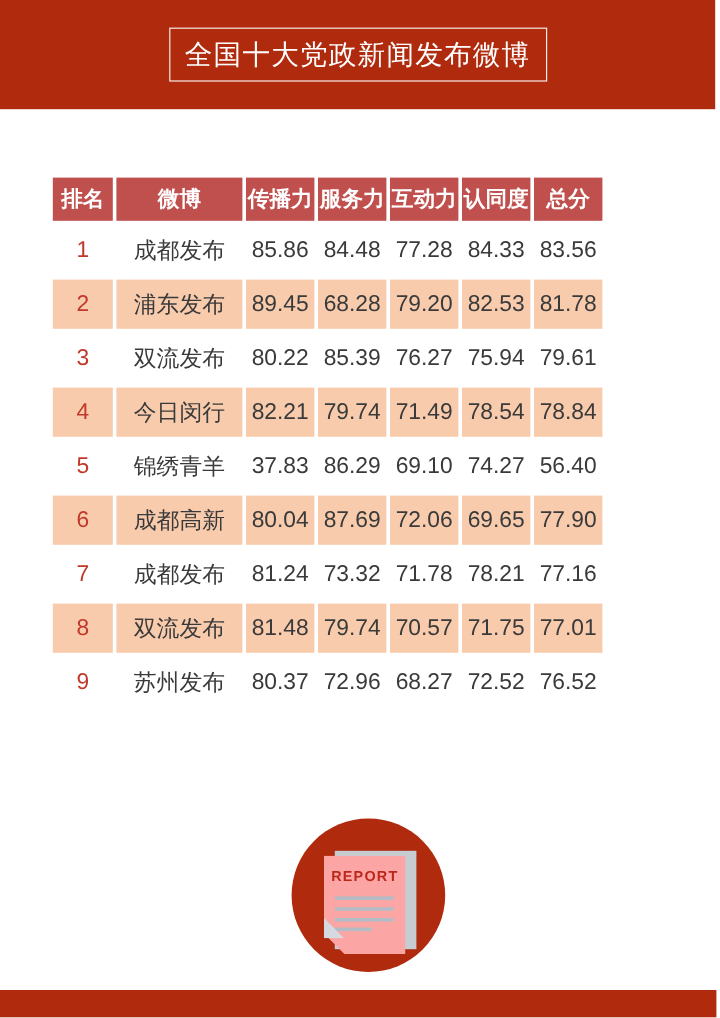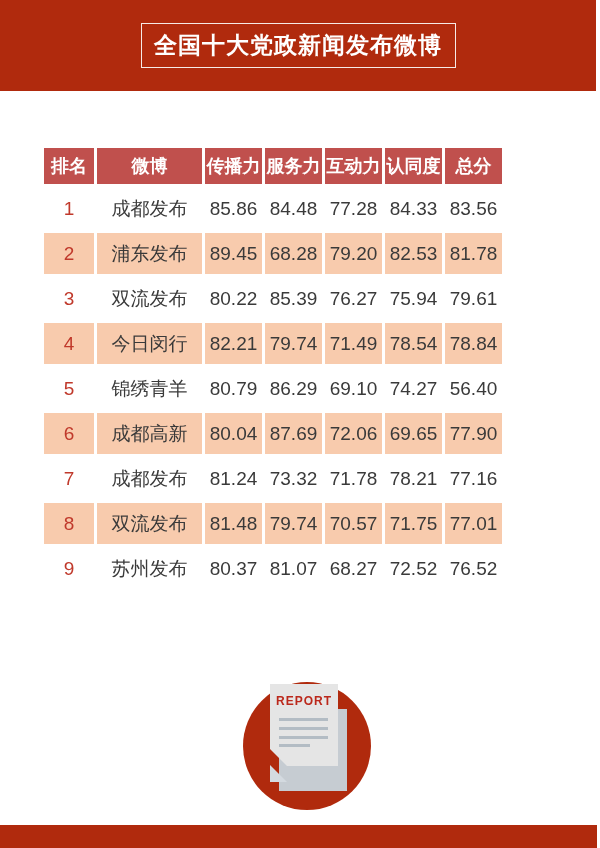--- a/index.html
+++ b/index.html
@@ -30,21 +30,21 @@
     display: flex; align-items: center; justify-content: center;
   }
   .title-box {
     border: 1px solid rgba(255,255,255,0.9);
     width: 315px; height: 45px;
     display: flex; align-items: center; justify-content: center;
   }
   .title-box span {
     color: #ffffff;
     font-size: 23px;
-    font-weight: bold;
+    font-weight: normal;
     letter-spacing: 1px;
     white-space: nowrap;
   }
 
   
   table.rank-table {
     position: absolute; left: 41px; top: 144px;
     border-collapse: separate;
     border-spacing: 3px 4px;
     table-layout: fixed;
@@ -78,23 +78,23 @@
     width: 128px; height: 128px;
     border-radius: 50%;
     background: var(--banner-red);
   }
   .doc-shadow {
     position: absolute; left: 36px; top: 27px;
     width: 68px; height: 82px;
     background: var(--shadow-gray);
   }
   .doc {
-    position: absolute; left: 27px; top: 2px;
+    position: absolute; left: 27px; top: 31px;
     width: 68px; height: 82px;
-    background: #e5e5e5;
+    background: #fca5a5;
     clip-path: polygon(0 0, 100% 0, 100% 100%, 17px 100%, 0 calc(100% - 17px));
   }
   .doc-title {
     margin-top: 10px;
     text-align: center;
     color: #bb281b;
     font-weight: bold;
     font-size: 12px;
     letter-spacing: 1px;
   }
@@ -175,21 +175,21 @@
         <td>今日闵行</td>
         <td>82.21</td>
         <td>79.74</td>
         <td>71.49</td>
         <td>78.54</td>
         <td>78.84</td>
       </tr>
       <tr>
         <td class="rank">5</td>
         <td>锦绣青羊</td>
-        <td>80.79</td>
+        <td>37.83</td>
         <td>86.29</td>
         <td>69.10</td>
         <td>74.27</td>
         <td>56.40</td>
       </tr>
       <tr class="alt">
         <td class="rank">6</td>
         <td>成都高新</td>
         <td>80.04</td>
         <td>87.69</td>
@@ -212,21 +212,21 @@
         <td>81.48</td>
         <td>79.74</td>
         <td>70.57</td>
         <td>71.75</td>
         <td>77.01</td>
       </tr>
       <tr>
         <td class="rank">9</td>
         <td>苏州发布</td>
         <td>80.37</td>
-        <td>81.07</td>
+        <td>72.96</td>
         <td>68.27</td>
         <td>72.52</td>
         <td>76.52</td>
       </tr>
     </tbody>
 </table>
 
 <div class="report-badge">
   <div class="doc-shadow"></div>
   <div class="doc">

